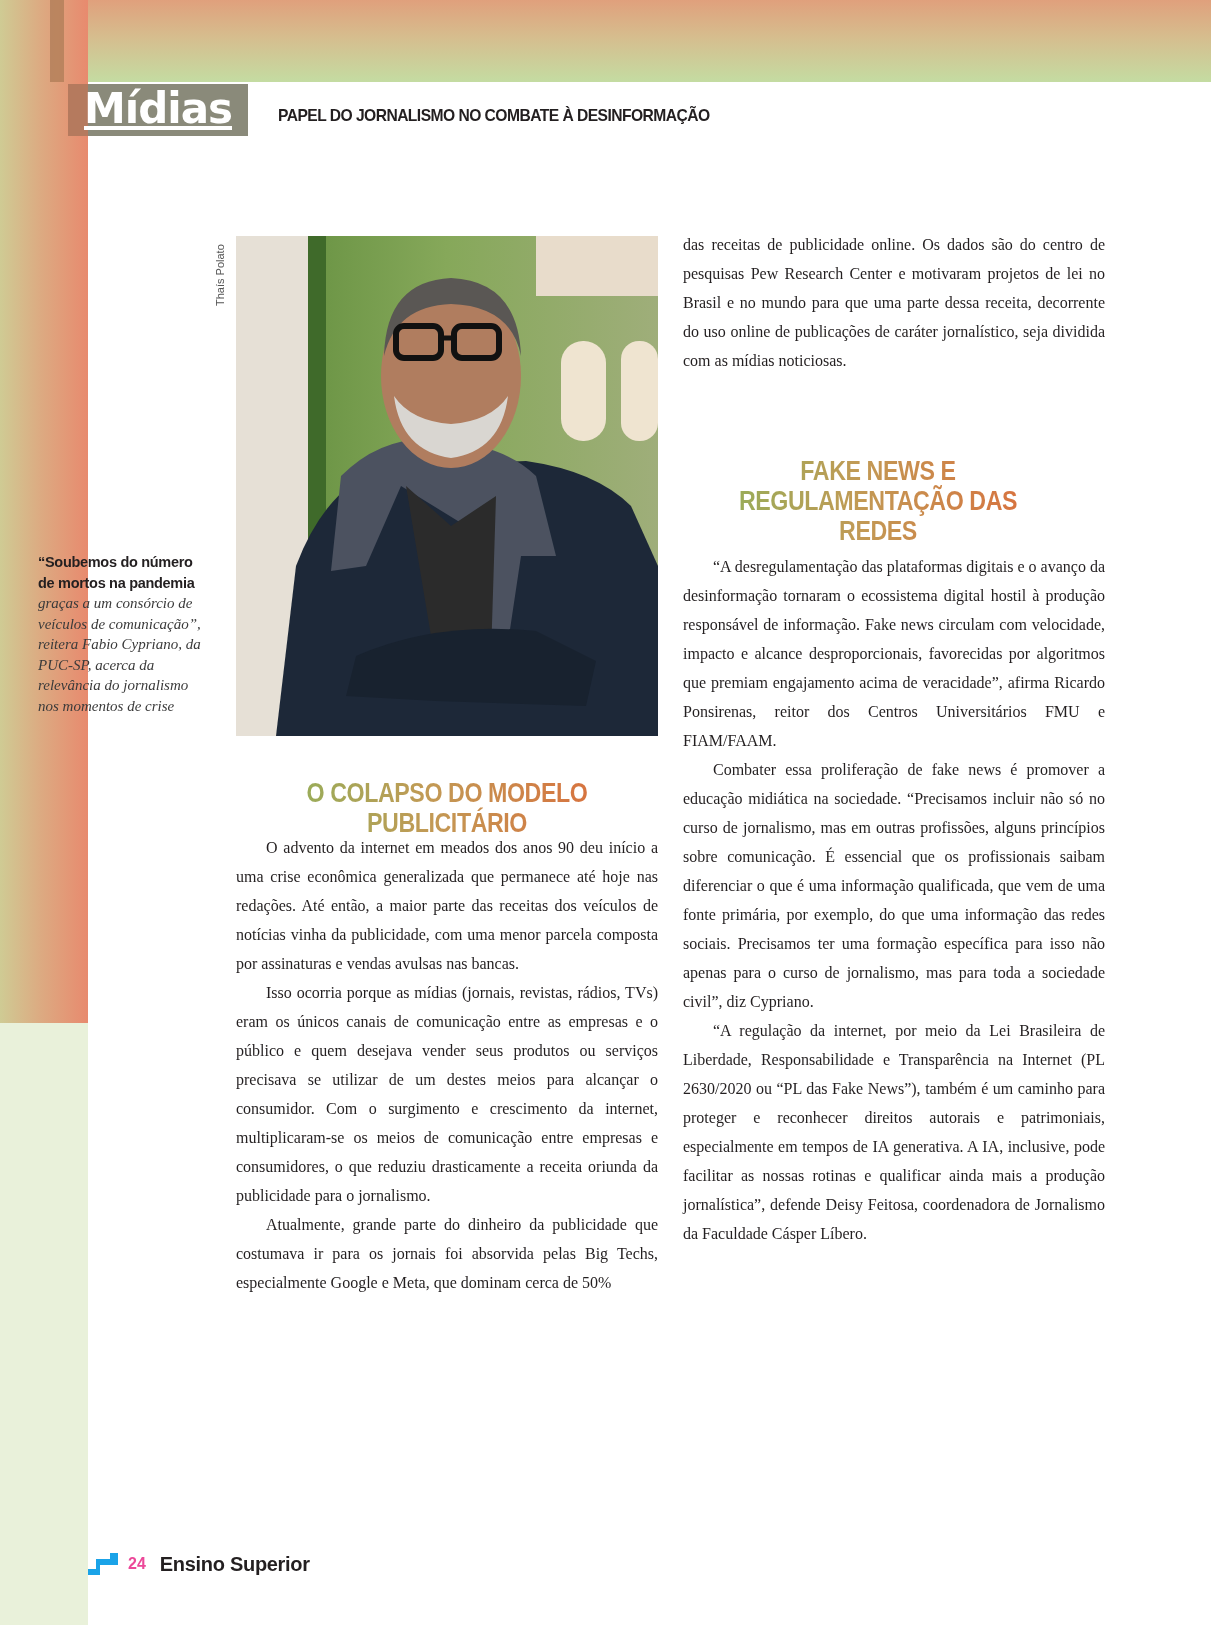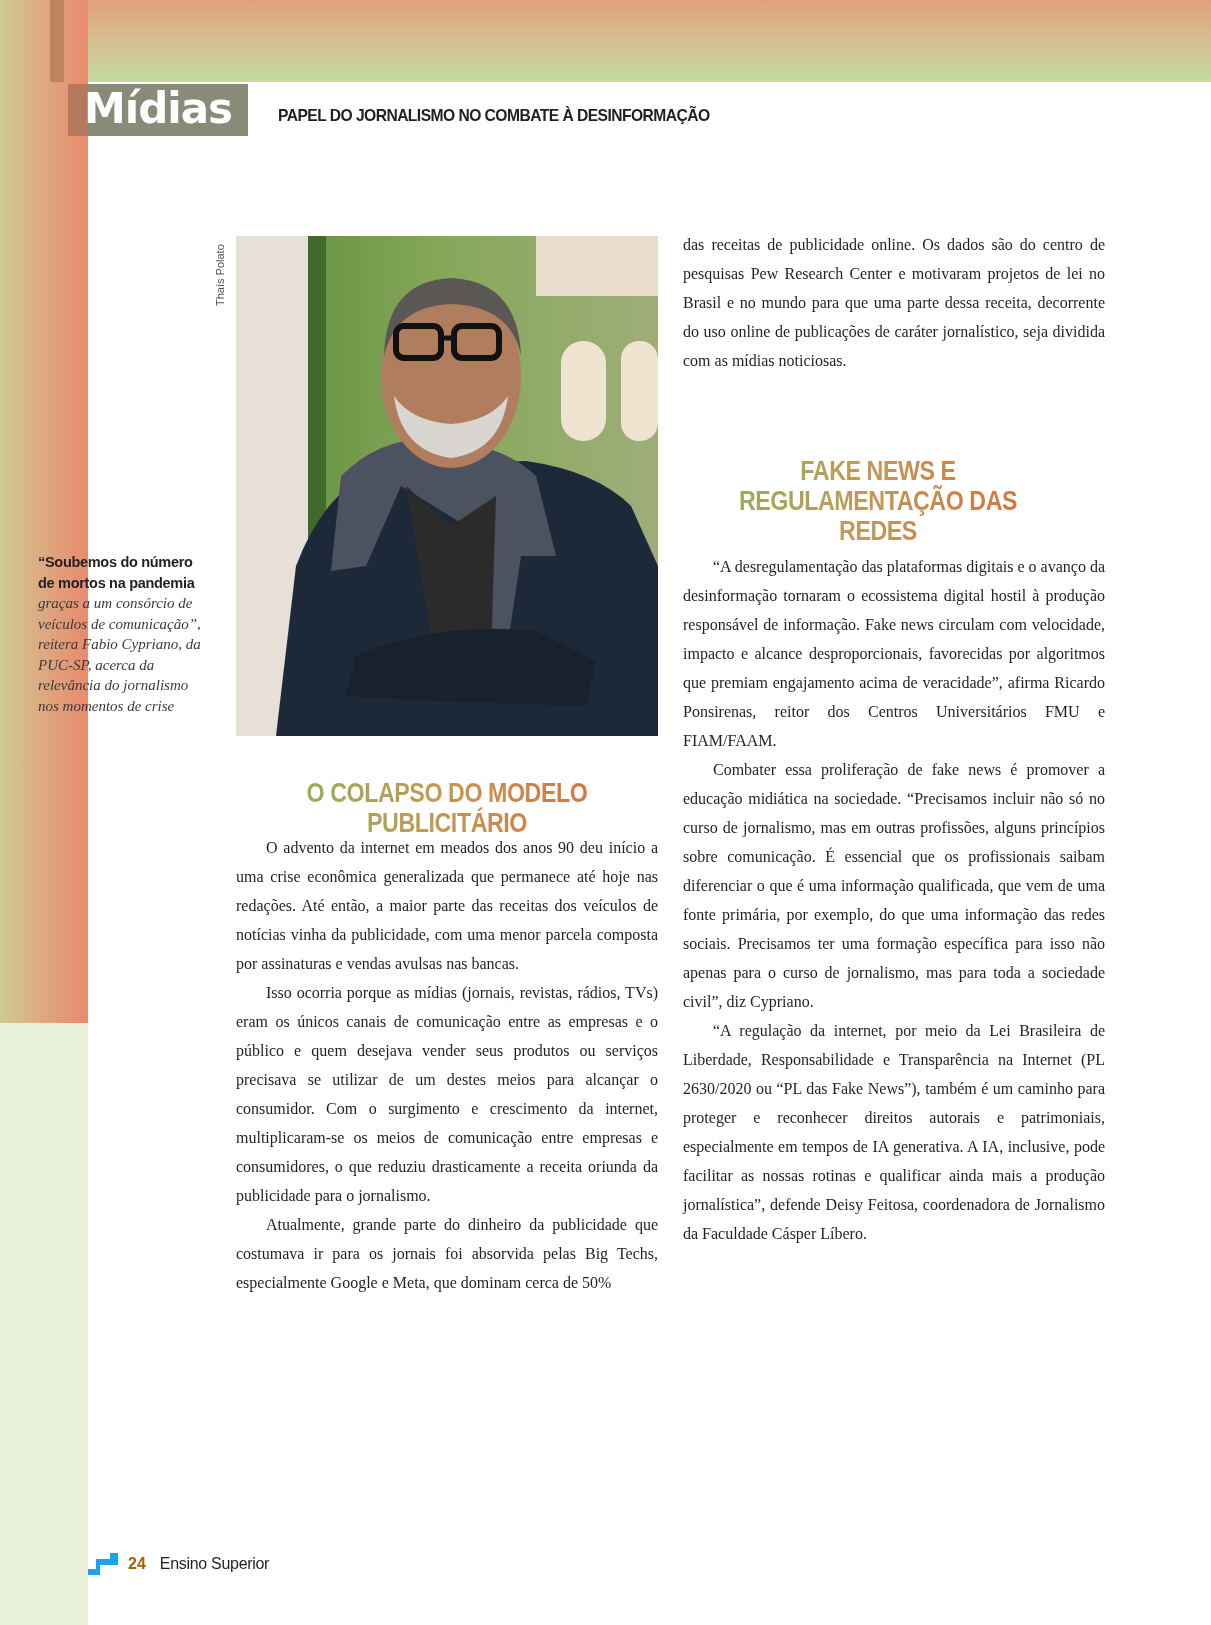--- a/index.html
+++ b/index.html
@@ -9,21 +9,21 @@
   .top-band { position:absolute; left:0; top:0; width:1211px; height:82px;
     background:linear-gradient(180deg,#e0a07c 0%,#d6bd8e 45%,#c4dca2 100%); }
   .left-band { position:absolute; left:0; top:0; width:88px; height:1023px;
     background:linear-gradient(90deg,#cfcb94 0%,#dcab82 45%,#e88a6e 100%); }
   .left-band-lower { position:absolute; left:0; top:1023px; width:88px; height:602px; background:#e9f1da; }
   .left-tab { position:absolute; left:50px; top:0; width:14px; height:82px; background:#b4805a; opacity:0.85; }
 
   
   .section-tag { position:absolute; left:68px; top:84px; width:180px; height:52px; background:#8a8a7a; }
   .section-tag-accent { position:absolute; left:68px; top:84px; width:20px; height:52px; background:#b57a5e; }
-  .section-title { position:absolute; left:84px; top:80px; font-family:"DejaVu Sans", sans-serif; font-weight:bold; font-size:42px; color:#ffffff; letter-spacing:-1px; line-height:58px; }
+  .section-title { position:absolute; left:84px; top:80px; font-family:"DejaVu Sans", sans-serif; font-weight:bold; font-size:42px; color:#ffffff; letter-spacing:-1px; line-height:58px;text-decoration:underline; }
   .section-subtitle { position:absolute; left:278px; top:106px; font-family:"Liberation Sans", sans-serif; font-weight:bold; font-size:17px; color:#231f20; letter-spacing:-0.6px; transform:scaleX(0.92); transform-origin:left; }
 
   
   .photo { position:absolute; left:236px; top:236px; width:422px; height:500px; overflow:hidden; background:#7a9060; }
   .photo-credit { position:absolute; left:214px; top:236px; width:14px; height:70px; }
   .photo-credit span { display:block; transform:rotate(-90deg); transform-origin:left top; position:absolute; left:0; top:70px; white-space:nowrap; font-family:"Liberation Sans", sans-serif; font-size:11px; color:#555; }
 
   
   .pullquote { position:absolute; left:38px; top:552px; width:165px; font-size:15px; line-height:20.5px; color:#231f20; }
   .pullquote b { font-family:Liberation Sans, sans-serif; font-weight:bold; font-size:14.5px; letter-spacing:-0.3px; }
@@ -39,22 +39,22 @@
   .col { position:absolute; font-size:16px; line-height:29px; text-align:justify; color:#231f20; }
   .col p { margin:0; text-indent:30px; }
   .col p.noindent { text-indent:0; }
   .col-left { left:236px; top:833px; width:422px; }
   .col-right-top { left:683px; top:230px; width:422px; }
   .col-right-bottom { left:683px; top:552px; width:422px; }
 
   
   .footer { position:absolute; left:88px; top:1552px; height:24px; display:flex; align-items:center; }
   .footer-logo { width:32px; height:22px; margin-right:8px; }
-  .footer-page { font-family:"Liberation Sans", sans-serif; font-weight:bold; font-size:16px; color:#a16207; margin-right:14px; }
-  .footer-mag { font-family:"Liberation Sans", sans-serif; font-weight:normal; font-size:16px; color:#231f20; letter-spacing:-0.3px; }
+  .footer-page { font-family:"Liberation Sans", sans-serif; font-weight:bold; font-size:16px; color:#ec4899; margin-right:14px; }
+  .footer-mag { font-family:"Liberation Sans", sans-serif; font-weight:bold; font-size:20px; color:#231f20; letter-spacing:-0.3px; }
 </style>
 </head>
 <body>
 
 <div class="top-band"></div>
 <div class="left-band"></div>
 <div class="left-band-lower"></div>
 <div class="left-tab"></div>
 
 <div class="section-tag"></div>

